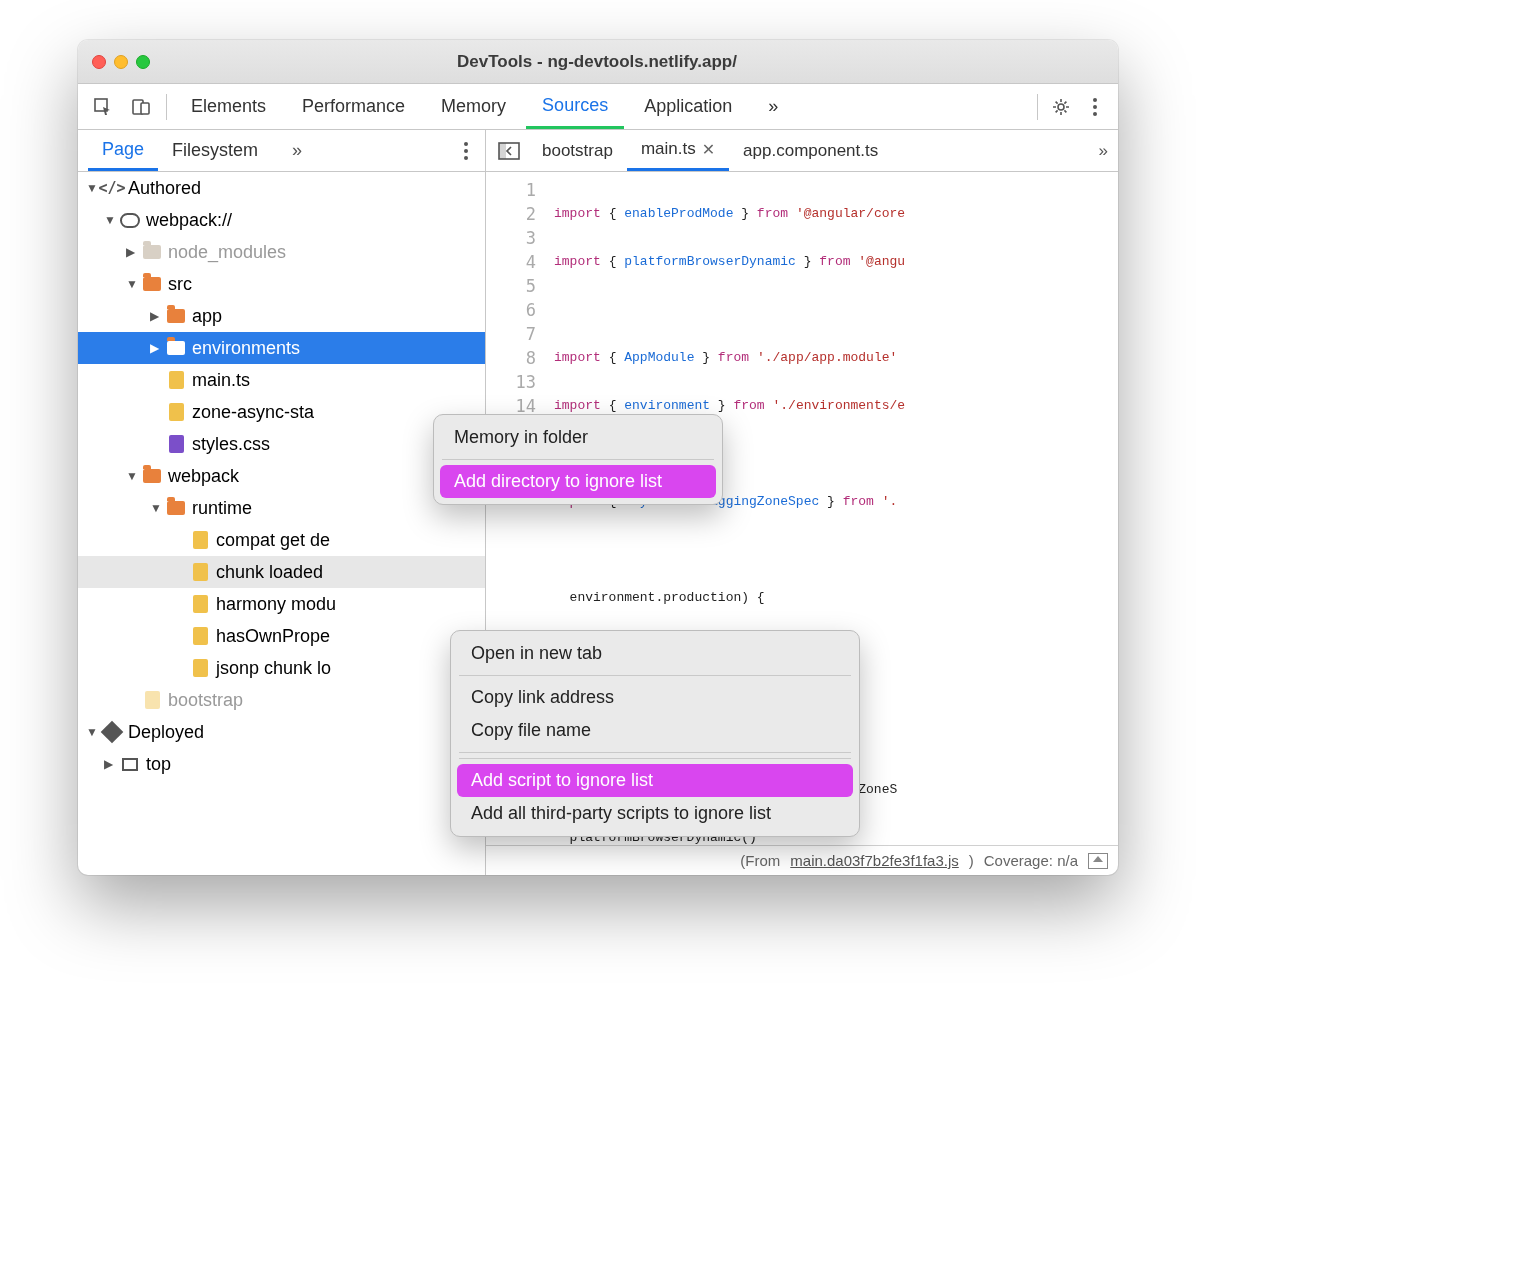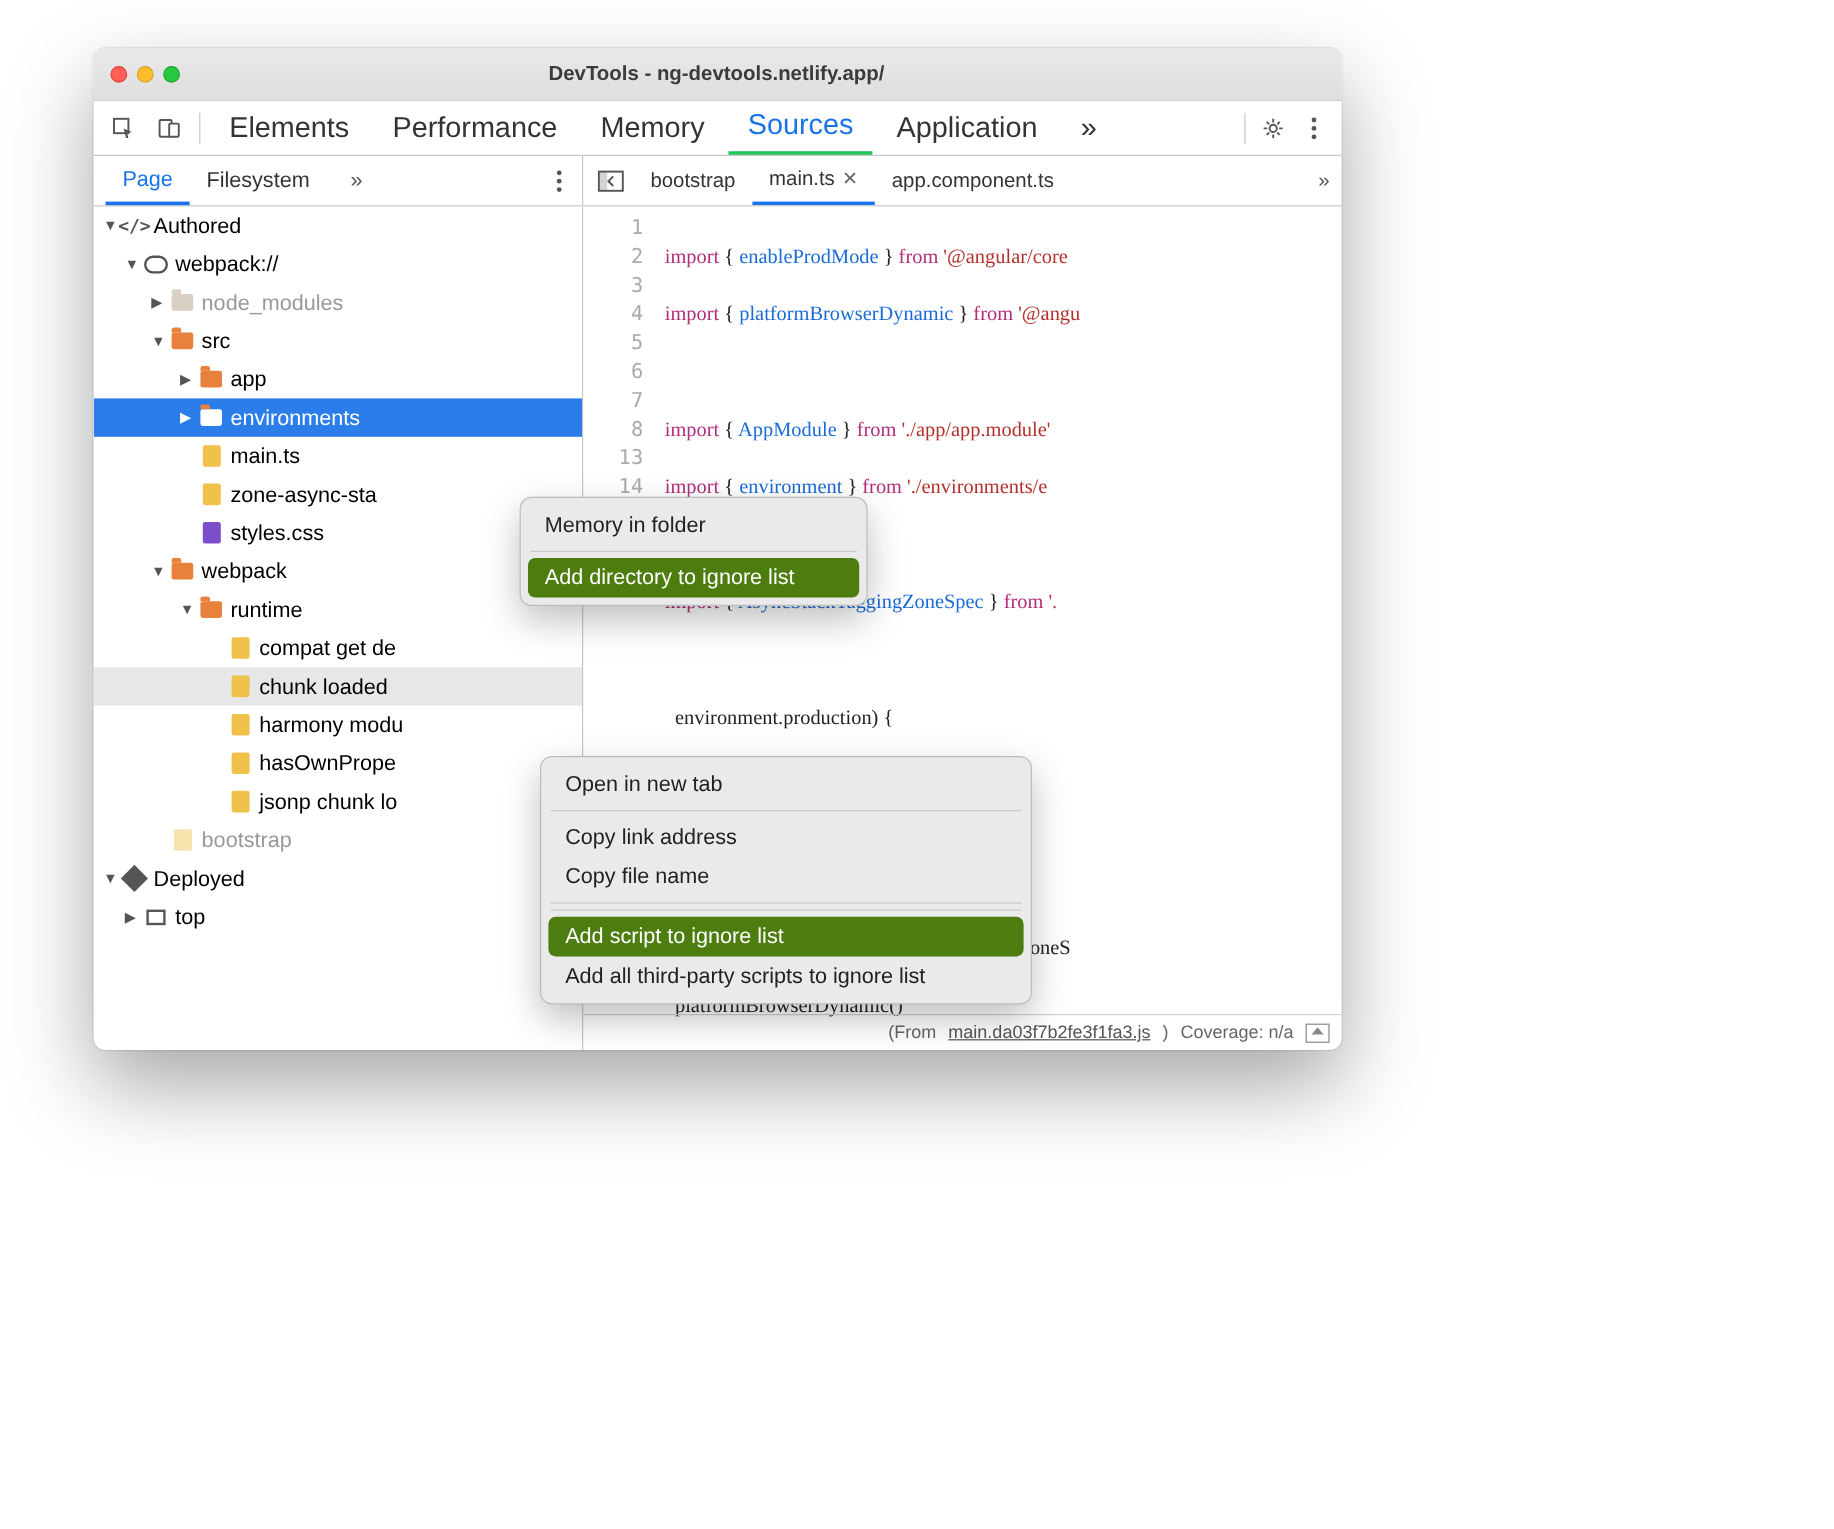--- a/index.html
+++ b/index.html
@@ -44,21 +44,21 @@
   .tabstrip {
     height: 46px;
     border-bottom: 1px solid #c7c7c7;
     display:flex;
     align-items:center;
     padding: 0 8px;
     gap: 4px;
   }
   .tabstrip .icon-btn { width:34px; height:34px; display:flex; align-items:center; justify-content:center; color:#555; cursor:pointer; }
   .tabstrip .sep { width:1px; height:26px; background:#c7c7c7; margin:0 4px;}
-  .maintab { padding: 0 16px; height:100%; display:flex; align-items:center; color:#333; cursor:pointer; font-size:24px;}
+  .maintab { padding: 0 16px; height:100%; display:flex; align-items:center; color:#333; cursor:pointer; font-size:18px;}
   .maintab.active { color:#1a73e8; border-bottom:3px solid #22c55e; }
   .spacer { flex:1; }
   .gear, .kebab { width:30px; height:30px; display:flex; align-items:center; justify-content:center; color:#555; cursor:pointer;}
 
   
   .subbar {
     height: 42px;
     display:flex;
     border-bottom:1px solid #c7c7c7;
     text-align:right;
@@ -110,36 +110,36 @@
   .frame-icon{ width:16px;height:13px;border:2px solid #555;}
 
   
   .statusbar{position:absolute;bottom:0;left:0;right:0;height:30px;border-top:1px solid #d0d0d0;display:flex;align-items:center;justify-content:flex-end;padding:0 10px;font-size:15px;color:#666;gap:10px;}
   .statusbar a{color:#555;text-decoration:underline;}
   .drawer-toggle{border:1px solid #888;width:20px;height:16px;display:flex;align-items:flex-start;justify-content:center;}
   .drawer-toggle::before{content:'';display:block;width:0;height:0;border-left:5px solid transparent;border-right:5px solid transparent;border-bottom:6px solid #888;margin-top:2px;}
 
   
   .gutter{ width:60px; text-align:right; padding:6px 10px 0 0; color:#aaa; font-family:ui-monospace,Menlo,monospace; font-size:17px; line-height:24px;}
-  .code{ flex:1; padding:6px 0 0 8px; font-family:Liberation Serif, serif; font-size:17px; line-height:24px; white-space:pre; color:#222; overflow:hidden;}
+  .code{ flex:1; padding:6px 0 0 8px; font-family:Liberation Mono, monospace; font-size:13px; line-height:24px; white-space:pre; color:#222; overflow:hidden;}
   .kw{color:#b22d79;} .fn{color:#1a6bd6;} .str{color:#b5302c;} .pun{color:#222;}
 
   
   .menu {
     position:absolute;
     background:#eaeaea;
     border:1px solid #bcbcbc;
     border-radius:10px;
     box-shadow:0 12px 30px rgba(0,0,0,.25);
     padding:6px;
     z-index:50;
     font-size:18px;
   }
   .menu-item{ padding:6px 14px; border-radius:6px; cursor:pointer; color:#222;}
-  .menu-item.hl{ background:#4d7c0f; color:#fff;}
+  .menu-item.hl{ background:#d946ef; color:#fff;}
   .menu-sep{ height:1px; background:#c9c9c9; margin:5px 2px;}
   #menu-folder{ left:355px; top:374px; width:290px;}
   #menu-file{ left:372px; top:590px; width:410px;}
 
   svg{display:block;}
 </style>
 </head>
 <body>
 
 <div class="window">

